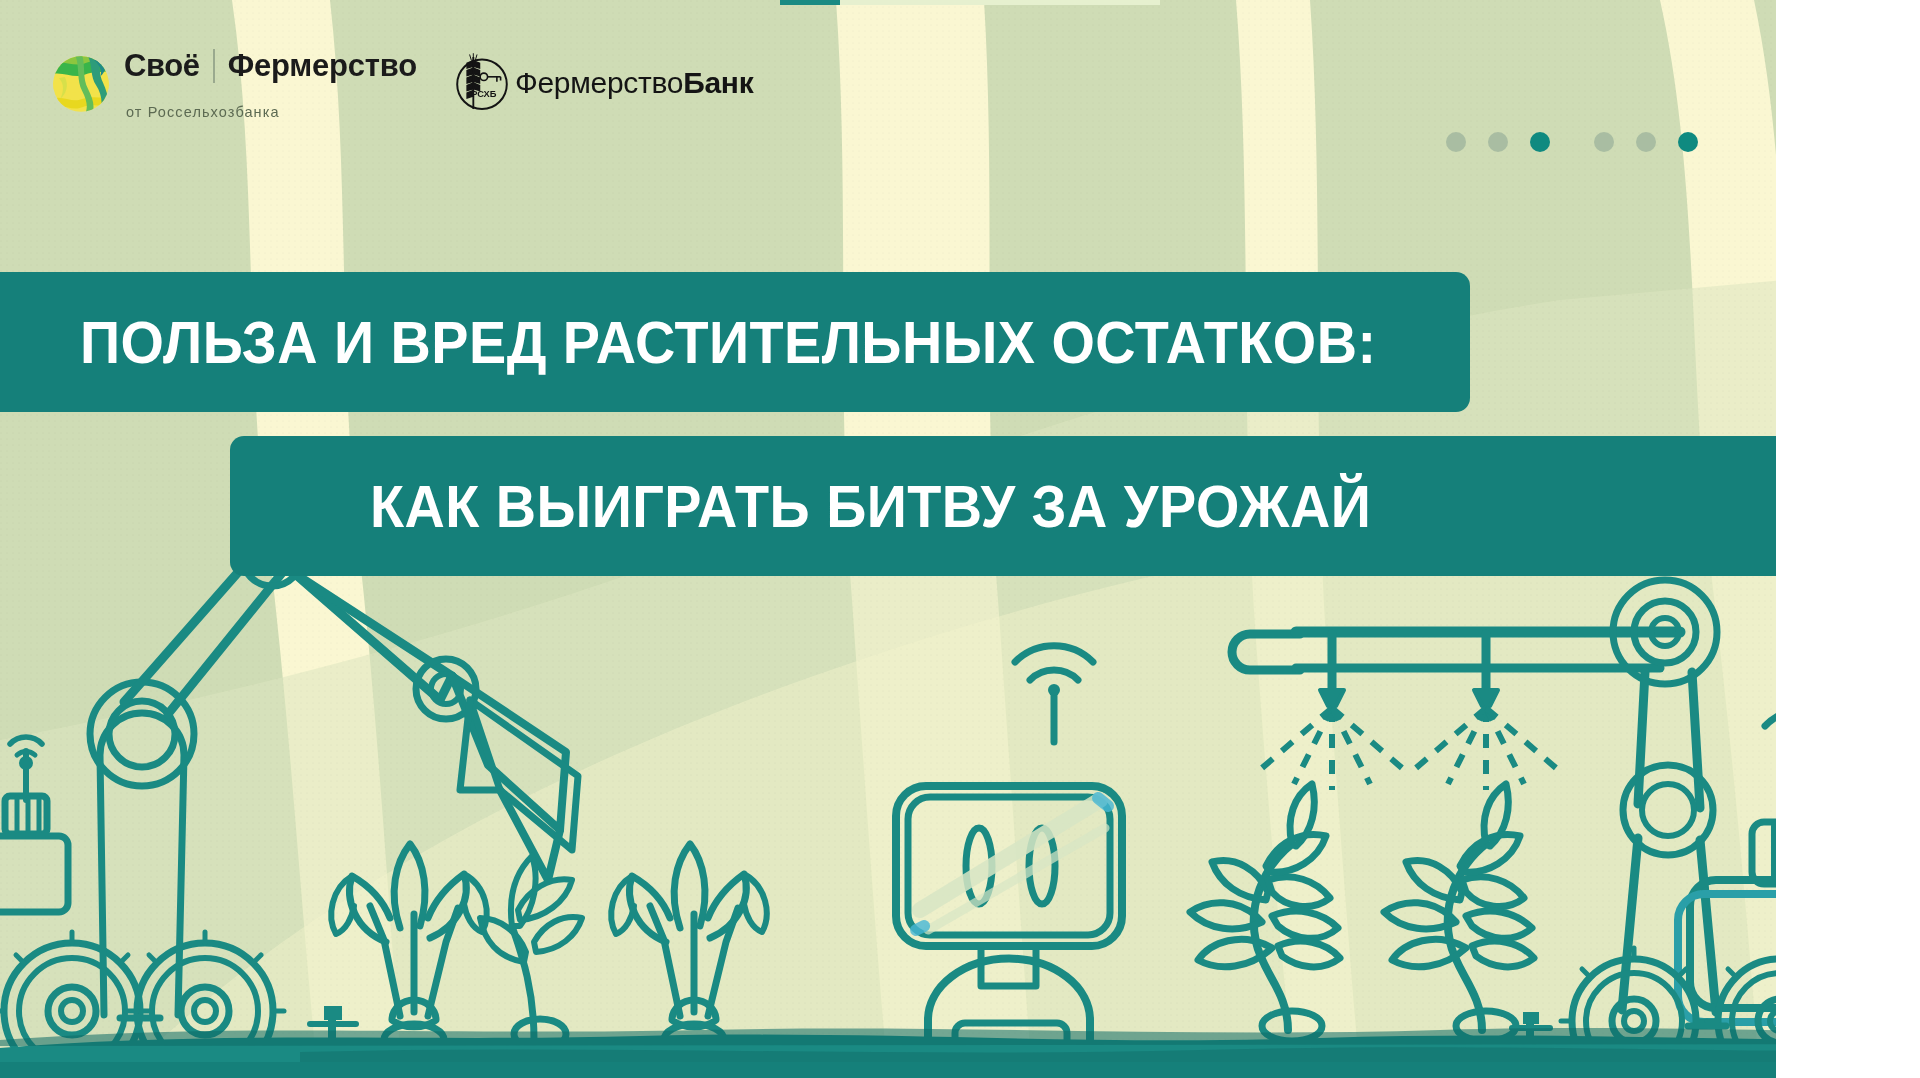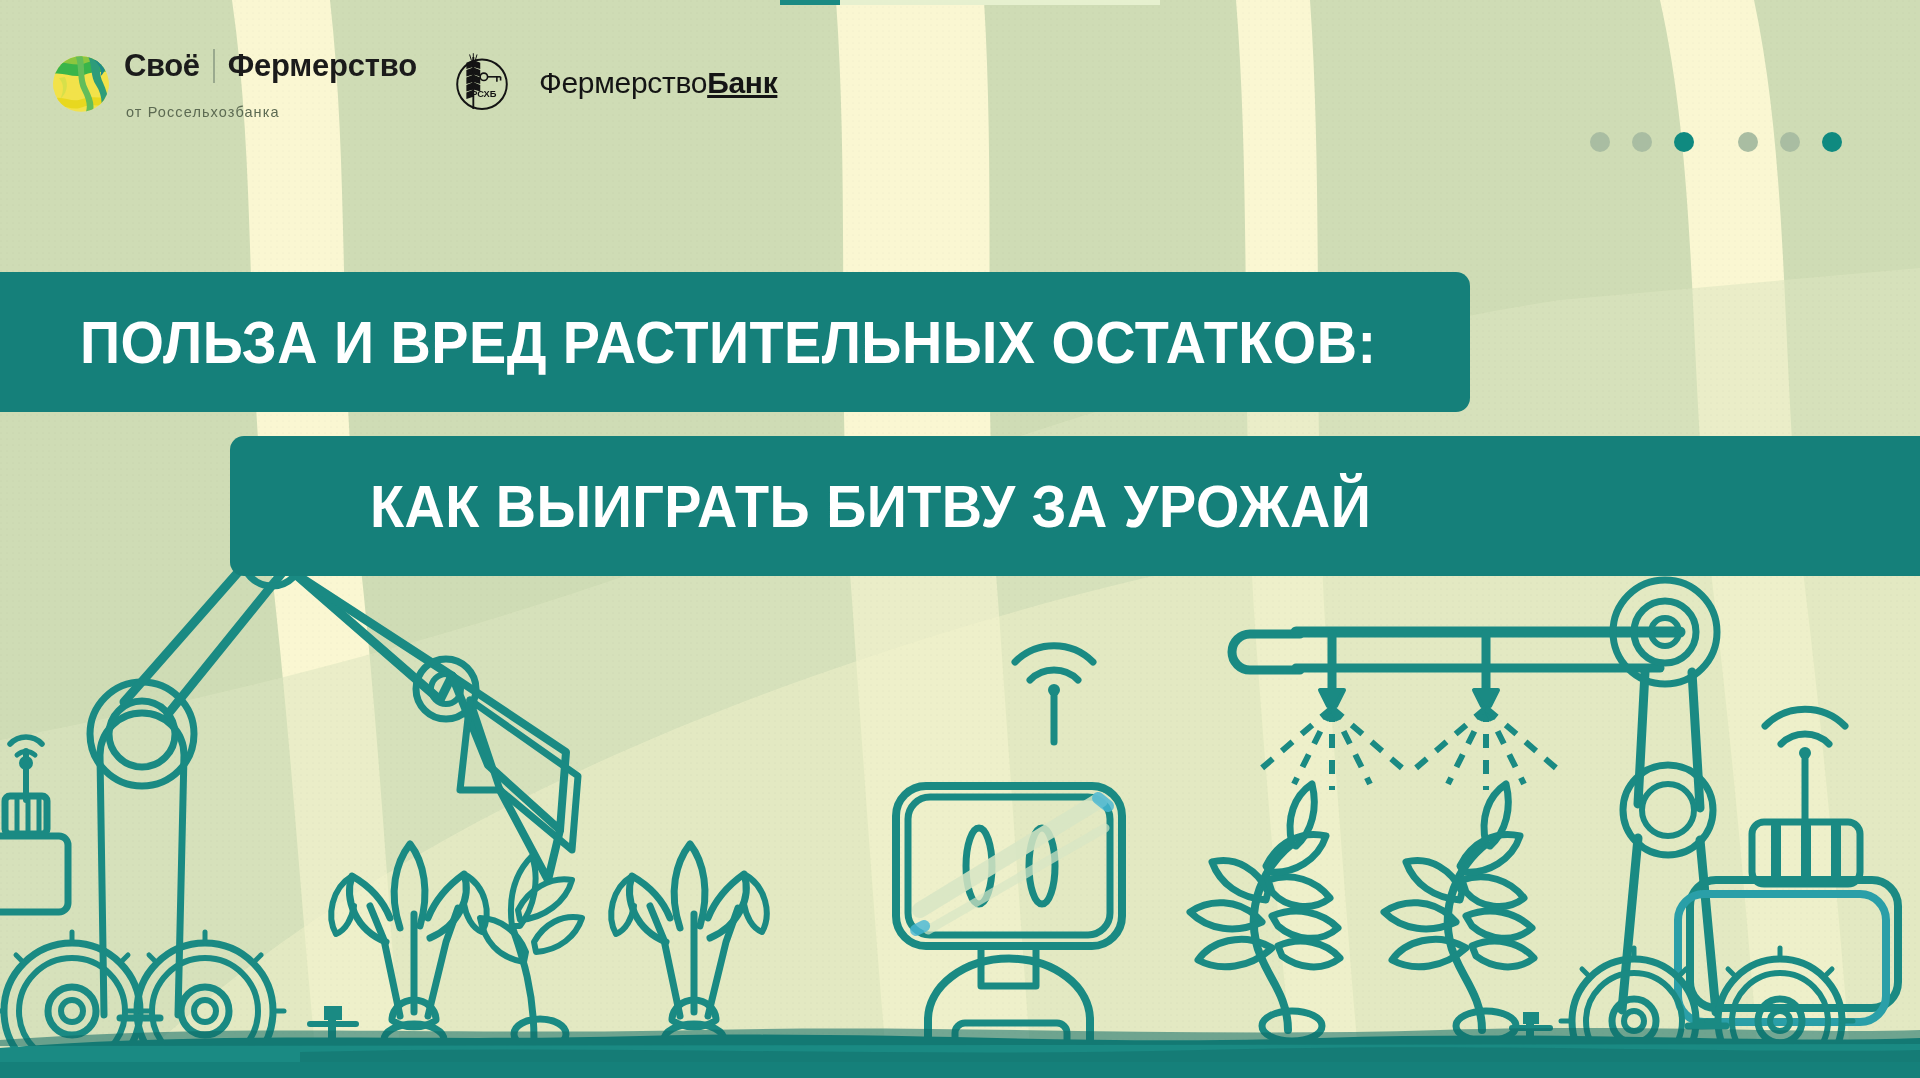--- a/index.html
+++ b/index.html
@@ -3,21 +3,21 @@
 <meta charset="utf-8">
 <title>Польза и вред растительных остатков</title>
 <style>
   html, body {
     margin: 0;
     padding: 0;
     background: #ffffff;
   }
   .slide {
     position: relative;
-    width: 1920px;
+    width: 1776px;
     height: 1078px;
     overflow: hidden;
     background: #fca5a5;
     font-family: "Liberation Sans", sans-serif;
   }
 
   
   .bg-base {
     position: absolute;
     inset: 0;
@@ -82,31 +82,31 @@
     margin-top: 20px;
     margin-left: 2px;
     font-size: 14.5px;
     color: #5c6a52;
     letter-spacing: 1.1px;
     white-space: nowrap;
   }
   .logo-rshb {
     display: flex;
     align-items: center;
-    gap: 26px;
+    gap: 2px;
     margin-top: 4px;
   }
   .logo-rshb-mark { width: 62px; height: 62px; flex: none; }
   .logo-rshb-text {
     font-size: 30px;
     color: #141414;
     white-space: nowrap;
     letter-spacing: -0.3px;
   }
-  .logo-rshb-text b { font-weight: bold; text-decoration: underline; }
+  .logo-rshb-text b { font-weight: bold; }
 
   
   .dots {
     position: absolute;
     right: 78px; top: 132px;
     display: flex;
     align-items: center;
   }
   .dot {
     width: 20px; height: 20px;

